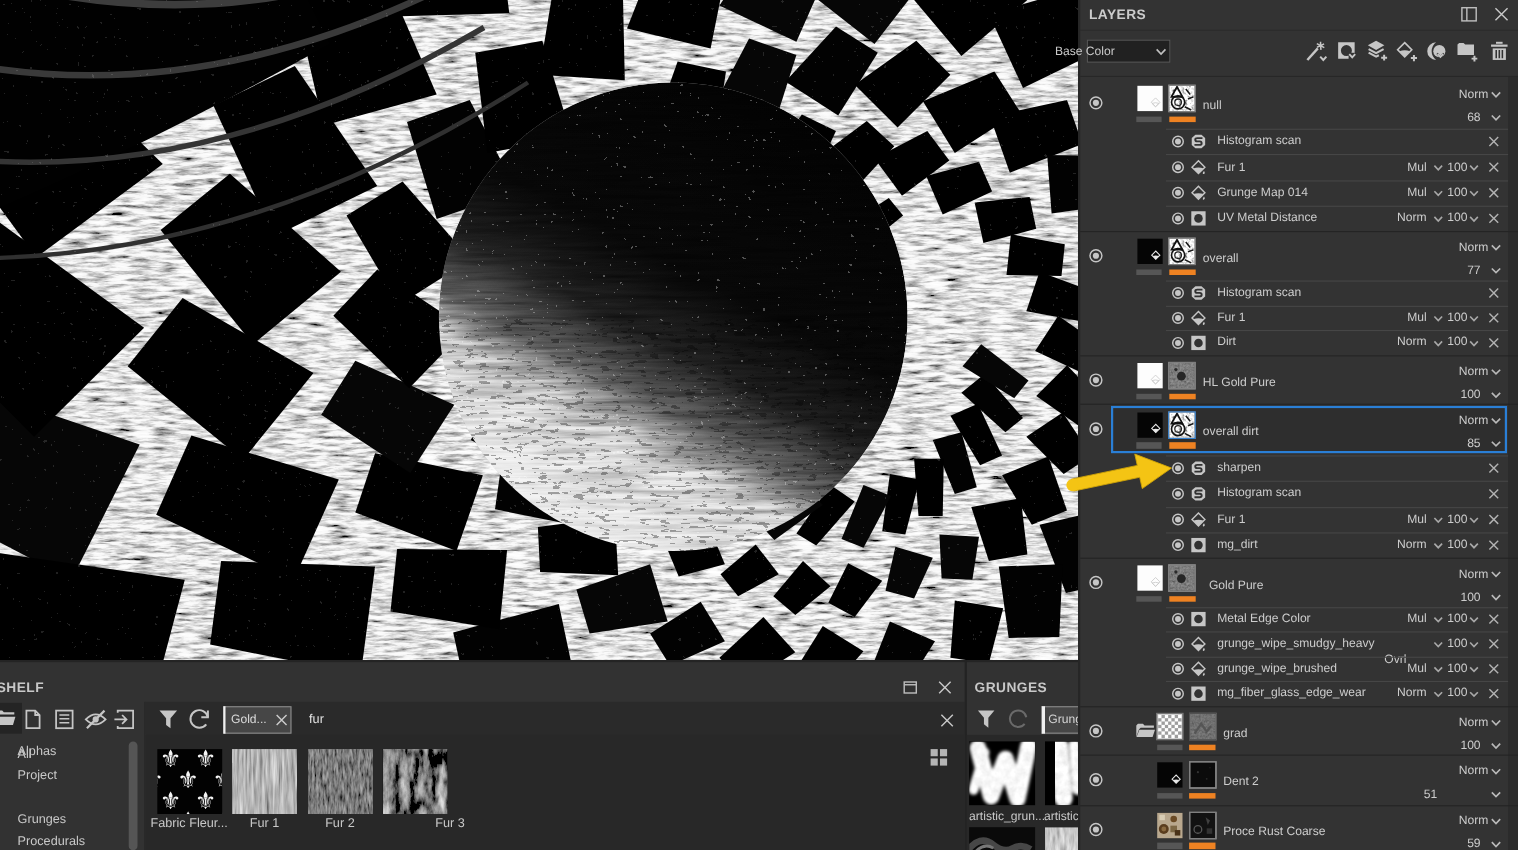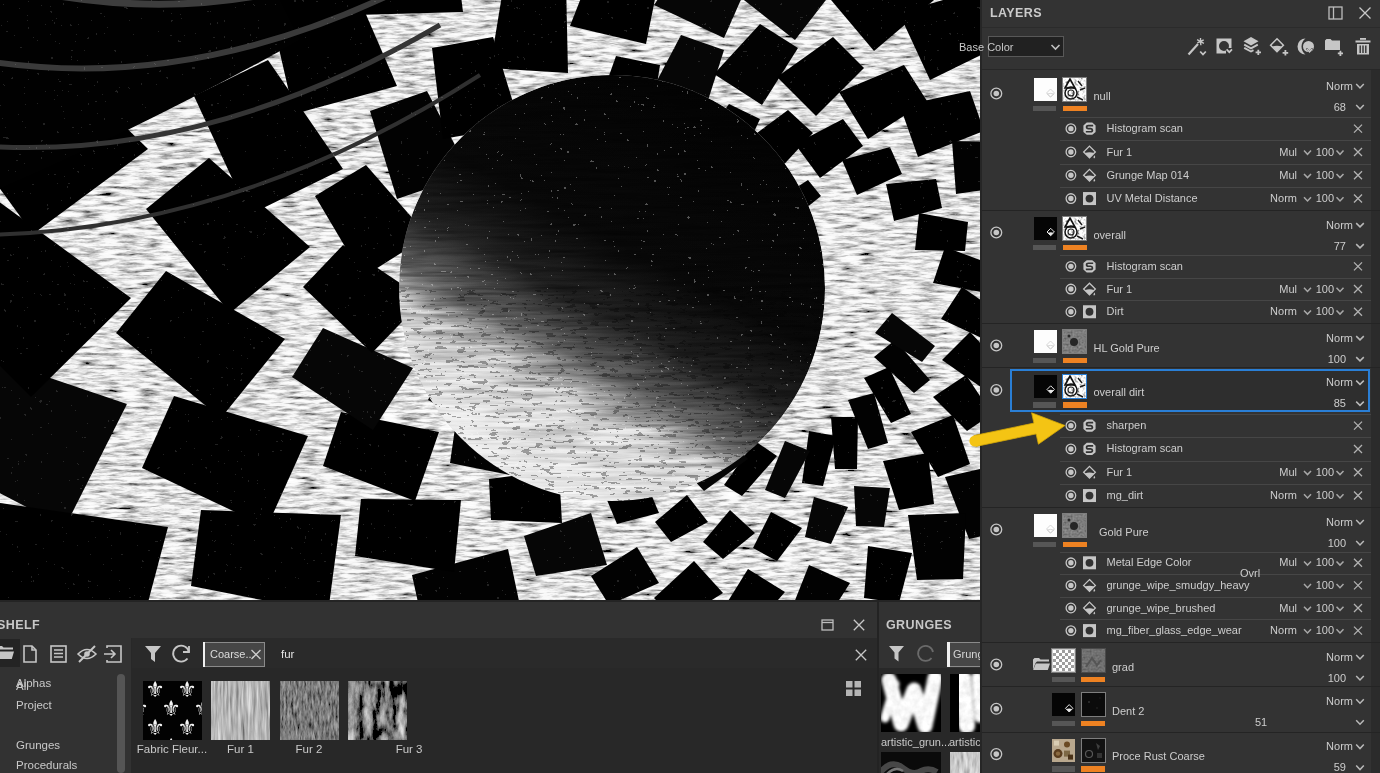--- a/index.html
+++ b/index.html
@@ -269,21 +269,21 @@
     </svg></div>
 <div style="position:absolute;left:0;top:600px;width:980px;height:173px;background:#323232"></div>
 <div style="position:absolute;left:0;top:600px;width:980px;height:2px;background:#242424"></div>
 <div style="position:absolute;left:-3px;top:618px;font:bold 12.5px 'Liberation Sans',sans-serif;color:#c8c8c8;letter-spacing:0.4px">SHELF</div>
 <div style="position:absolute;left:0;top:639px;width:20px;height:28px;background:#242424"></div>
 <div style="position:absolute;left:131px;top:638px;width:1px;height:135px;background:#282828"></div>
 <div style="position:absolute;left:132px;top:638px;width:745px;height:30px;background:#2a2a2a"></div>
 <div style="position:absolute;left:132px;top:668px;width:745px;height:105px;background:#282828"></div>
 <div style="position:absolute;left:203px;top:642px;width:62px;height:25px;background:#464646;border:1px solid #8a8a8a;box-sizing:border-box"></div>
 <div style="position:absolute;left:203px;top:642px;width:2px;height:25px;background:#f0f0f0"></div>
-<div style="position:absolute;left:210px;top:648px;font:11px 'Liberation Sans',sans-serif;color:#dcdcdc">Coarse...</div>
+<div style="position:absolute;left:210px;top:648px;font:11px 'Liberation Sans',sans-serif;color:#dcdcdc">Gold...</div>
 <div style="position:absolute;left:281px;top:648px;font:11.5px 'Liberation Sans',sans-serif;color:#e2e2e2">fur</div>
 <div style="position:absolute;left:16px;top:679.5px;font:11.5px 'Liberation Sans',sans-serif;color:#c9c9c9">All</div>
 <div style="position:absolute;left:16px;top:699.4px;font:11.5px 'Liberation Sans',sans-serif;color:#c9c9c9">Project</div>
 <div style="position:absolute;left:16px;top:677px;font:11.5px 'Liberation Sans',sans-serif;color:#c9c9c9">Alphas</div>
 <div style="position:absolute;left:16px;top:739.2px;font:11.5px 'Liberation Sans',sans-serif;color:#c9c9c9">Grunges</div>
 <div style="position:absolute;left:16px;top:759.1px;font:11.5px 'Liberation Sans',sans-serif;color:#c9c9c9">Procedurals</div>
 <div style="position:absolute;left:117px;top:674px;width:8px;height:99px;background:#555555;border-radius:4px"></div>
 <div style="position:absolute;left:142.6px;top:680.5px;width:59px;height:59px;background:#020202;overflow:hidden"><svg width="59" height="59">
       <text x="12" y="16" font-size="22" fill="#f4f4f4" text-anchor="middle" font-family="Liberation Serif">⚜</text>
       <text x="44" y="16" font-size="22" fill="#f4f4f4" text-anchor="middle" font-family="Liberation Serif">⚜</text>
@@ -457,21 +457,21 @@
 <div style="position:absolute;left:1062.5px;top:541.5px;width:24px;height:5.5px;background:#ee8222"></div>
 <div style="position:absolute;left:1099px;top:525.5px;font:11px 'Liberation Sans',sans-serif;color:#cdcdcd">Gold Pure</div>
 <div style="position:absolute;left:1255px;top:515.5px;width:98px;text-align:right;font:11px 'Liberation Sans',sans-serif;color:#cdcdcd">Norm</div>
 <div style="position:absolute;left:1255px;top:536.5px;width:91px;text-align:right;font:11px 'Liberation Sans',sans-serif;color:#cdcdcd">100</div>
 <div style="position:absolute;left:1060px;top:551.5px;width:311px;height:1px;background:#464646"></div>
 <div style="position:absolute;left:1106.5px;top:556.3px;font:11px 'Liberation Sans',sans-serif;color:#cdcdcd">Metal Edge Color</div>
 <div style="position:absolute;left:1240px;top:556.3px;width:57px;text-align:right;font:11px 'Liberation Sans',sans-serif;color:#cdcdcd">Mul</div>
 <div style="position:absolute;left:1280px;top:556.3px;width:54px;text-align:right;font:11px 'Liberation Sans',sans-serif;color:#cdcdcd">100</div>
 <div style="position:absolute;left:1060px;top:574.1px;width:311px;height:1px;background:#464646"></div>
 <div style="position:absolute;left:1106.5px;top:578.9px;font:11px 'Liberation Sans',sans-serif;color:#cdcdcd">grunge_wipe_smudgy_heavy</div>
-<div style="position:absolute;left:1240px;top:567px;width:57px;text-align:left;font:11px 'Liberation Sans',sans-serif;color:#cdcdcd">Ovrl</div>
+<div style="position:absolute;left:1240px;top:594px;width:57px;text-align:center;font:11px 'Liberation Sans',sans-serif;color:#cdcdcd">Ovrl</div>
 <div style="position:absolute;left:1280px;top:578.9px;width:54px;text-align:right;font:11px 'Liberation Sans',sans-serif;color:#cdcdcd">100</div>
 <div style="position:absolute;left:1060px;top:596.7px;width:311px;height:1px;background:#464646"></div>
 <div style="position:absolute;left:1106.5px;top:601.5px;font:11px 'Liberation Sans',sans-serif;color:#cdcdcd">grunge_wipe_brushed</div>
 <div style="position:absolute;left:1240px;top:601.5px;width:57px;text-align:right;font:11px 'Liberation Sans',sans-serif;color:#cdcdcd">Mul</div>
 <div style="position:absolute;left:1280px;top:601.5px;width:54px;text-align:right;font:11px 'Liberation Sans',sans-serif;color:#cdcdcd">100</div>
 <div style="position:absolute;left:1060px;top:619.3px;width:311px;height:1px;background:#464646"></div>
 <div style="position:absolute;left:1106.5px;top:624.1px;font:11px 'Liberation Sans',sans-serif;color:#cdcdcd">mg_fiber_glass_edge_wear</div>
 <div style="position:absolute;left:1240px;top:624.1px;width:57px;text-align:right;font:11px 'Liberation Sans',sans-serif;color:#cdcdcd">Norm</div>
 <div style="position:absolute;left:1280px;top:624.1px;width:54px;text-align:right;font:11px 'Liberation Sans',sans-serif;color:#cdcdcd">100</div>
 <div style="position:absolute;left:982px;top:642.0px;width:398px;height:1px;background:#242424"></div>
@@ -491,21 +491,21 @@
 <div style="position:absolute;left:1051.5px;top:720.8px;width:23px;height:5.5px;background:#565656"></div>
 <div style="position:absolute;left:1080.5px;top:692.3px;width:25px;height:25px;border:1px solid #7e7e7e;box-sizing:border-box;background:#9a9a9a;overflow:hidden"><svg width="23" height="23" viewBox="0 0 23 23">
       <rect width="23" height="23" fill="#0b0b0b"></rect>
       <circle cx="7" cy="9" r="1" fill="#333"></circle>
       <circle cx="15" cy="15" r="0.8" fill="#2a2a2a"></circle>
       <circle cx="18" cy="5" r="0.7" fill="#222"></circle>
     </svg></div>
 <div style="position:absolute;left:1081.0px;top:720.8px;width:24px;height:5.5px;background:#ee8222"></div>
 <div style="position:absolute;left:1112.0px;top:704.8px;font:11px 'Liberation Sans',sans-serif;color:#cdcdcd">Dent 2</div>
 <div style="position:absolute;left:1255px;top:694.8px;width:98px;text-align:right;font:11px 'Liberation Sans',sans-serif;color:#cdcdcd">Norm</div>
-<div style="position:absolute;left:1255px;top:715.8px;width:91px;text-align:left;font:11px 'Liberation Sans',sans-serif;color:#cdcdcd">51</div>
+<div style="position:absolute;left:1255px;top:715.8px;width:91px;text-align:center;font:11px 'Liberation Sans',sans-serif;color:#cdcdcd">51</div>
 <div style="position:absolute;left:982px;top:731.6px;width:398px;height:1px;background:#242424"></div>
 <div style="position:absolute;left:1052.0px;top:738.6px;width:23px;height:23px;background:#b9a88e"></div>
 <div style="position:absolute;left:1051.5px;top:766.1px;width:23px;height:5.5px;background:#565656"></div>
 <div style="position:absolute;left:1080.5px;top:737.6px;width:25px;height:25px;border:1px solid #7e7e7e;box-sizing:border-box;background:#9a9a9a;overflow:hidden"><svg width="23" height="23" viewBox="0 0 23 23">
       <rect width="23" height="23" fill="#121212"></rect>
       <circle cx="7" cy="15" r="3.5" fill="none" stroke="#585858" stroke-width="1.2"></circle>
       <path d="M14,4 l4,3 -2,4 Z" fill="#404040"></path>
       <rect x="15" y="14" width="5" height="5" fill="#333"></rect>
     </svg></div>
 <div style="position:absolute;left:1081.0px;top:766.1px;width:24px;height:5.5px;background:#ee8222"></div>

